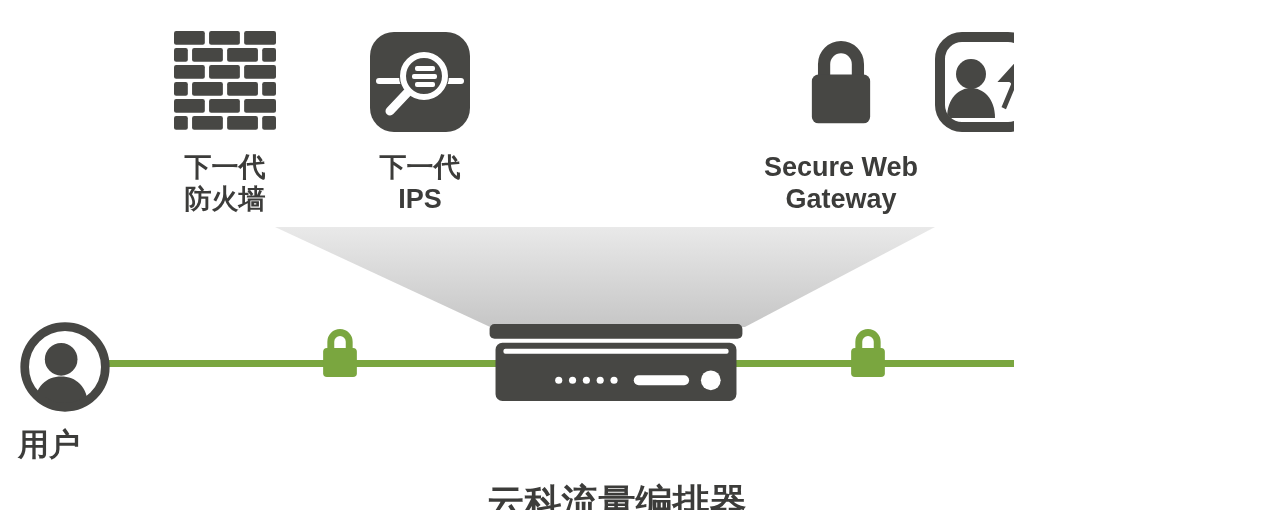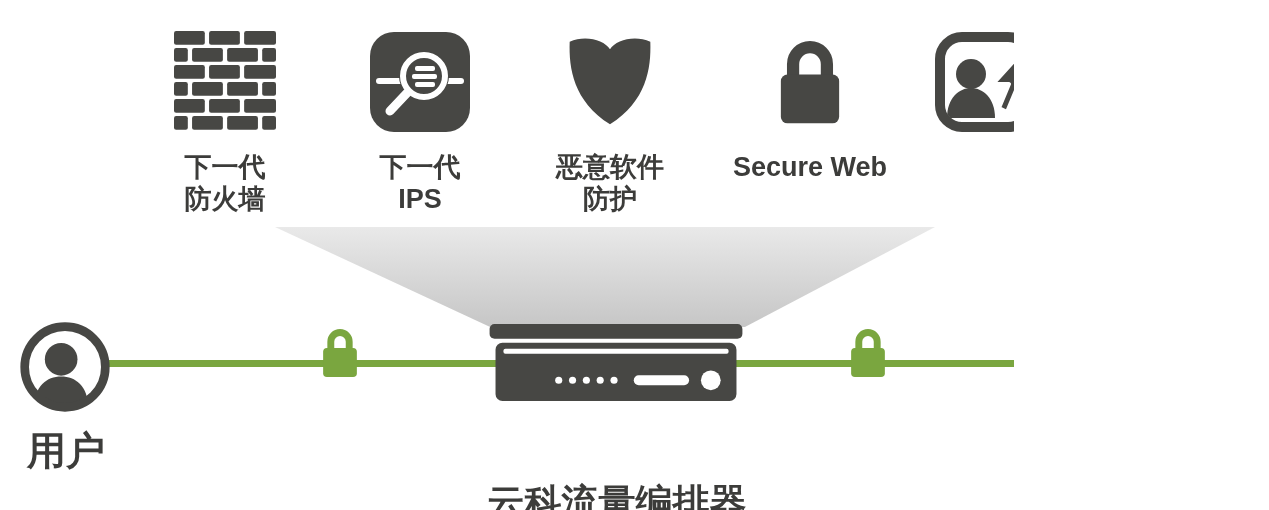--- a/index.html
+++ b/index.html
@@ -29,21 +29,21 @@
   .flow-line{position:absolute;left:62px;top:360px;width:1120px;height:7px;background:var(--green);z-index:2;}
 
   .node{position:absolute;z-index:3;}
   .node-user{left:17px;top:319px;}
   .node-lock-left{left:317px;top:324px;}
   .node-lock-right{left:845px;top:324px;}
   .node-device{left:487px;top:324px;z-index:4;}
   .node-apps{left:1116px;top:310px;}
 
   .node-label{position:absolute;font-weight:700;color:var(--text);z-index:5;}
-  .label-user{left:18px;top:424px;width:96px;text-align:center;font-size:39px;}
+  .label-user{left:18px;top:424px;width:96px;text-align:left;font-size:31px;}
   .label-orchestrator{left:392px;top:430px;width:450px;text-align:center;font-size:37px;margin-top:48px;}
   .label-apps{left:1128px;top:424px;width:96px;text-align:right;font-size:31px;}
 </style>
 </head>
 <body>
 
 <div class="canvas">
 
   <div class="service" style="left:120px">
     <div class="icon-wrap dark-icon">
@@ -91,41 +91,31 @@
         <rect x="45" y="50" width="20" height="5" rx="2" fill="#fff"></rect>
         <line x1="37" y1="61" x2="20" y2="79" stroke="#fff" stroke-width="9" stroke-linecap="round"></line>
       </svg>
     </div>
     <div class="service-label">
       <span>下一代</span><br>
       <span>IPS</span>
     </div>
   </div>
 
-  <div class="service" style="left:505px">
-    <div class="icon-wrap dark-icon">
-      <svg width="96" height="100" viewBox="0 0 100 100">
-        <path d="M50 16 C44 6 24 1 8 8 C7 36 12 70 50 94 C88 70 93 36 92 8 C76 1 56 6 50 16 Z" fill="currentColor"></path>
-      </svg>
-    </div>
-    <div class="service-label">
-      <span>恶意软件</span><br>
-      <span>防护</span>
-    </div>
-  </div>
 
-  <div class="service" style="left:705px">
+  <div class="service" style="left:736px">
     <div class="icon-wrap dark-icon">
       <svg width="94" height="100" viewBox="0 0 100 100">
         <path d="M32 46 V31 a18 18 0 0 1 36 0 V46" fill="none" stroke="currentColor" stroke-width="13"></path>
         <rect x="19" y="42" width="62" height="52" rx="7" fill="currentColor"></rect>
       </svg>
     </div>
     <div class="service-label">
       <span>Secure Web</span><br>
+      <span>Gateway</span>
     </div>
   </div>
 
   <div class="service" style="left:880px">
     <div class="icon-wrap dark-icon">
       <svg width="100" height="100" viewBox="0 0 100 100">
         <defs>
             <clipPath id="uemClip">
               <rect x="10" y="10" width="80" height="80" rx="16"></rect>
             </clipPath>

